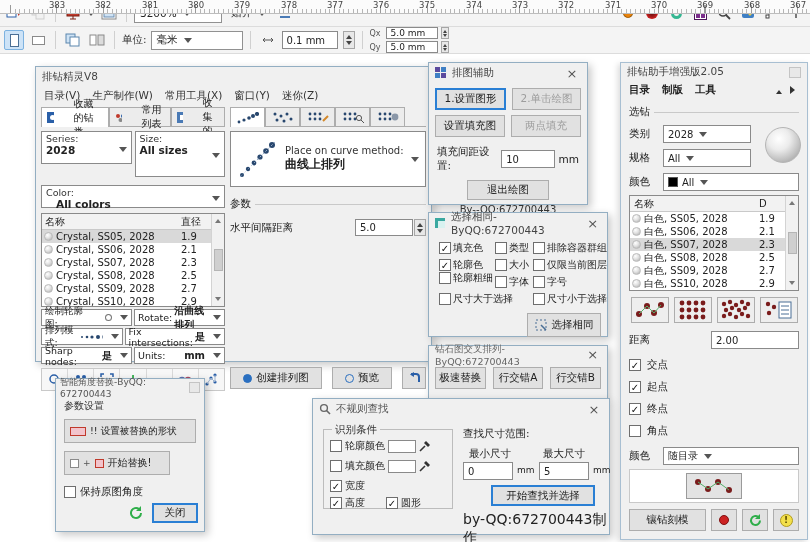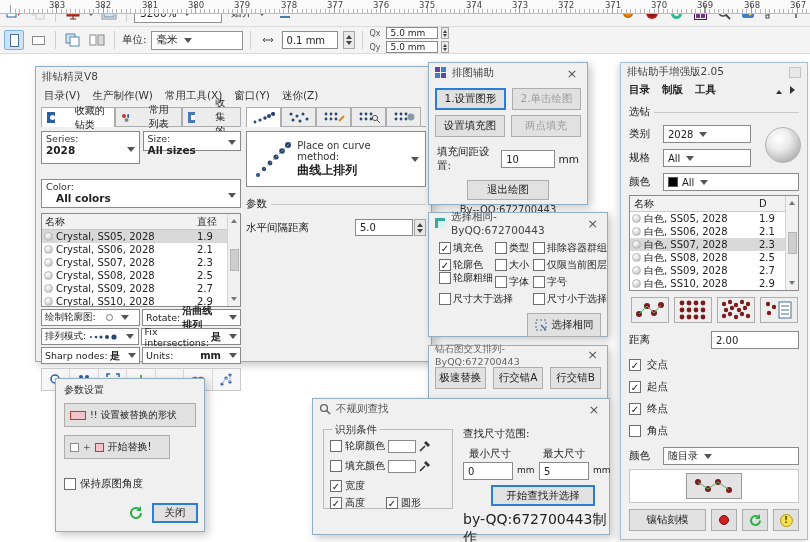--- a/index.html
+++ b/index.html
@@ -339,27 +339,27 @@
               </svg>
               <span>收集的</span>
             </span>
         </div>
         <div style="display:flex;gap:3px;margin-top:4px">
           <div class="sel2" style="flex:1;height:33px">
             <div class="sl">Series:</div>
             <div class="sv">2028</div>
             <span class="dar"></span>
           </div>
-          <div class="sel2" style="flex:1;height:20px">
+          <div class="sel2" style="flex:1;height:46px">
             <div class="sl">Size:</div>
             <div class="sv">All sizes</div>
             <span class="dar"></span>
           </div>
         </div>
-        <div class="sel2" style="height:29px;margin-top:15px">
+        <div class="sel2" style="height:23px;margin-top:8px">
           <div class="sl">Color:</div>
           <div class="sv" style="padding-left:10px">All colors</div>
           <span class="dar"></span>
         </div>
         <div class="tbl">
           <div class="tblmain">
             <div class="thead">
               <span class="tname" style="padding-left:3px">名称</span>
               <span class="td">直径</span>
             </div>
@@ -573,20 +573,36 @@
           <span>水平间隔距离</span>
           <span style="flex:1"></span>
           <span class="fld" style="width:58px;height:17px">
               <span>5.0</span>
             </span>
           <span class="spin" style="height:17px">
               <i class="su"></i>
               <i class="sd"></i>
             </span>
         </div>
+        <div class="btnrowR">
+          <div class="btn" style="width:92px;height:22px">
+              <span class="radio fill"></span>
+              <span>创建排列图</span>
+            </div>
+          <div class="btn" style="width:60px;height:22px">
+              <span class="radio"></span>
+              <span>预览</span>
+            </div>
+          <div class="btn" style="width:24px;height:22px;color:#2a5fa8;font-weight:bold">
+              <svg width="13" height="12">
+                <path d="M11 10 V5 a3 3 0 0 0 -3 -3 H3" fill="none" stroke="#2a5fa8" stroke-width="2"></path>
+                <path d="M6 0 L2 2.5 6 5 z" fill="#2a5fa8"></path>
+              </svg>
+            </div>
+        </div>
       </div>
     </div>
   </div>
 
   <div class="win assist">
     <div class="tbar">
       <svg width="12" height="12">
           <rect x="0" y="0" width="5" height="5" fill="#5b4a9e"></rect>
           <rect x="6" y="0" width="5" height="5" fill="#3f7fc4"></rect>
           <rect x="0" y="6" width="5" height="5" fill="#3f7fc4"></rect>
@@ -761,32 +777,36 @@
         <span>5</span>
       </span>
     <span style="position:absolute;left:280px;top:66px;font-size:9px">mm</span>
     <div class="btn foc" style="position:absolute;left:178px;top:86px;width:104px;height:21px">
         <span>开始查找并选择</span>
       </div>
     <div style="position:absolute;left:150px;top:112px;font-size:14px;color:#222">by-QQ:672700443制作</div>
   </div>
 
   <div class="win angle">
+    <div class="tbar">
+      <span>智能角度替换-ByQQ: 672700443</span>
+      <span class="xbtn" style="width:12px;height:11px;border:1px solid #c4c4c4;background:#e8e8e8;font-size:8px"></span>
+    </div>
     <div style="padding:4px 8px 0;font-size:10px;color:#333">参数设置</div>
     <div class="btn" style="margin:6px 8px 0;height:24px;justify-content:flex-start;padding:0 5px;font-size:9.5px">
       <span class="sw"></span>
       <span>!! 设置被替换的形状</span>
     </div>
     <div class="btn" style="margin:8px 8px 0;height:24px;width:106px;justify-content:flex-start;padding:0 5px;font-size:10px">
       <span class="sw2"></span>
         <span style="font-size:9px;color:#555">+</span>
         <span class="sw3"></span>
       <span>开始替换!</span>
     </div>
-    <div class="ckrow" style="margin:18px 8px 0">
+    <div class="ckrow" style="margin:10px 8px 0">
       <span class="cb"></span>
       <span>保持原图角度</span>
     </div>
     <div style="position:absolute;left:72px;bottom:8px;display:flex;align-items:center;gap:8px">
       <svg width="16" height="14">
           <path d="M13 7 a5 5 0 1 1 -2 -4" fill="none" stroke="#2fae4a" stroke-width="2"></path>
           <path d="M13 0 v5 h-5 z" fill="#2fae4a"></path>
         </svg>
       <div class="btn foc" style="width:46px;height:20px">
           <span>关闭</span>

